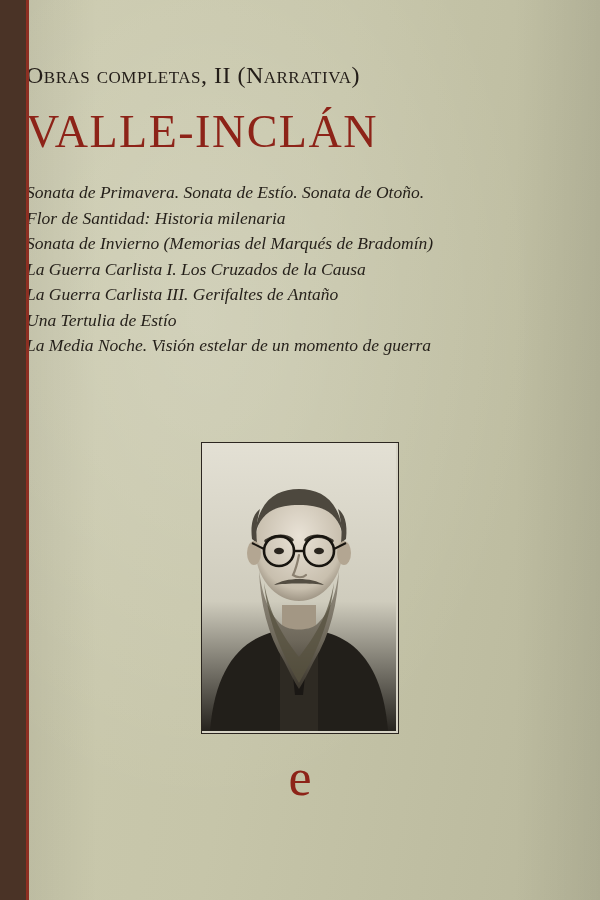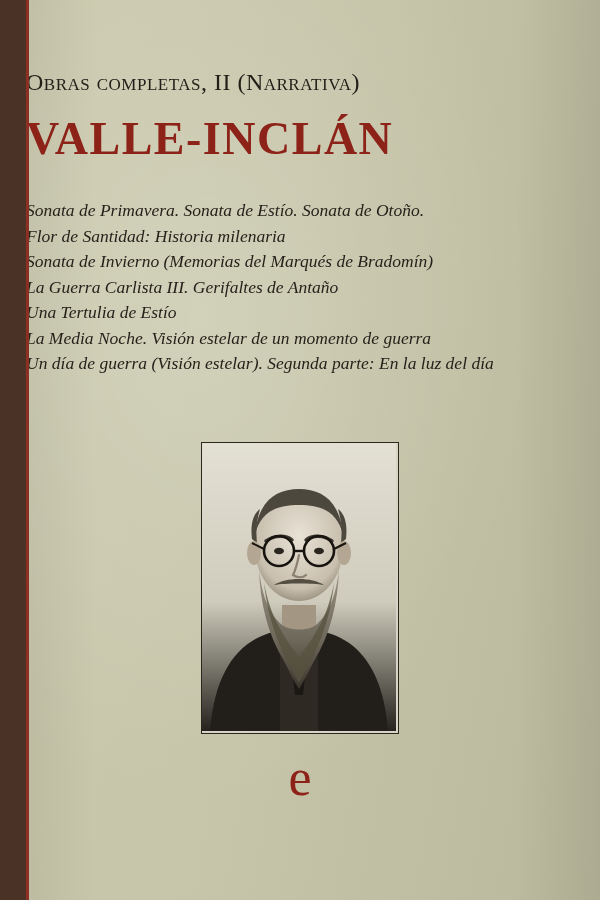--- a/index.html
+++ b/index.html
@@ -48,21 +48,21 @@
     position: absolute;
     left: 0; top: 0; right: 0; bottom: 0;
     background:
       radial-gradient(ellipse at 30% 35%, rgba(255,255,255,0.18), rgba(255,255,255,0) 60%),
       linear-gradient(to right, rgba(0,0,0,0.06), rgba(0,0,0,0) 12%, rgba(0,0,0,0) 85%, rgba(0,0,0,0.07));
     pointer-events: none;
   }
   .content {
     position: absolute;
     left: 0; top: 0; right: 0; bottom: 0;
-    padding: 7px 28px 0 26px;
+    padding: 0 28px 0 26px;
     box-sizing: border-box;
     z-index: 2;
     border-radius: 29px;
   }
   .series-title {
     margin-top: 62px;
     font-family: "Liberation Serif", serif;
     font-size: 24px;
     letter-spacing: 0.5px;
     color: #231d18;
@@ -70,24 +70,24 @@
     text-transform: none;
     font-weight: 400;
     white-space: nowrap;
   }
   .author {
     margin-top: 16px;
     font-family: "Liberation Serif", serif;
     font-size: 46px;
     letter-spacing: 1.5px;
     color: #8d2318;
-    font-weight: 700;
+    font-weight: 400;
   }
   .works {
-    margin-top: 33px;
+    margin-top: 22px;
     color: #241f19;
   }
   .work-line {
     font-family: "Liberation Serif", serif;
     font-style: italic;
     font-size: 17.5px;
     line-height: 25.5px;
     white-space: nowrap;
   }
   .portrait-wrap {
@@ -134,24 +134,24 @@
   <div class="content">
 
     <div class="series-title">Obras completas, II (Narrativa)</div>
 
     <div class="author">VALLE-INCLÁN</div>
 
     <div class="works">
       <div class="work-line">Sonata de Primavera. Sonata de Estío. Sonata de Otoño.</div>
       <div class="work-line">Flor de Santidad: Historia milenaria</div>
       <div class="work-line">Sonata de Invierno (Memorias del Marqués de Bradomín)</div>
+      <div class="work-line">La Guerra Carlista I. Los Cruzados de la Causa</div>
       <div class="work-line">La Guerra Carlista III. Gerifaltes de Antaño</div>
       <div class="work-line">Una Tertulia de Estío</div>
       <div class="work-line">La Media Noche. Visión estelar de un momento de guerra</div>
-      <div class="work-line">Un día de guerra (Visión estelar). Segunda parte: En la luz del día</div>
     </div>
   </div>
 
   <div class="portrait-wrap">
     <div class="portrait">
       <svg width="194" height="288" viewBox="0 0 194 288" xmlns="http://www.w3.org/2000/svg">
         <defs>
           <linearGradient id="bgGrad" x1="0" y1="0" x2="0" y2="1">
             <stop offset="0%" stop-color="#e3e0d4"></stop>
             <stop offset="55%" stop-color="#cfccbd"></stop>

